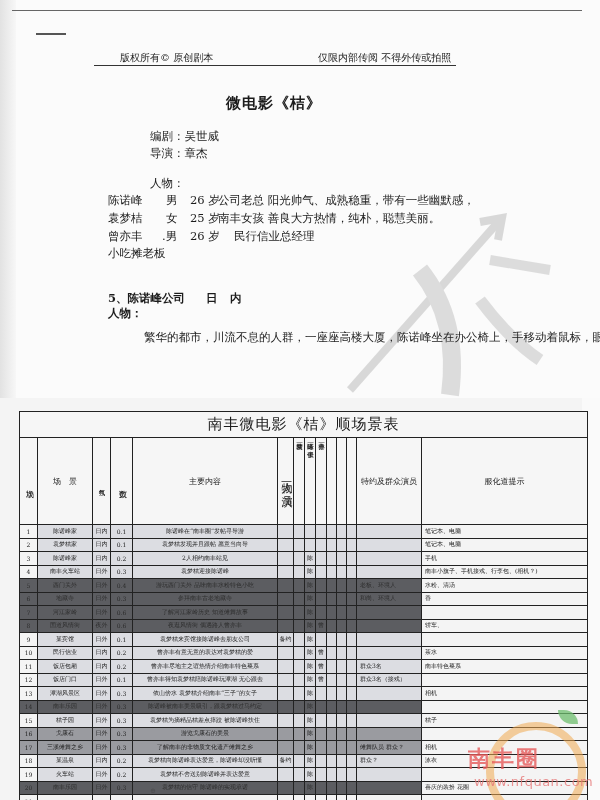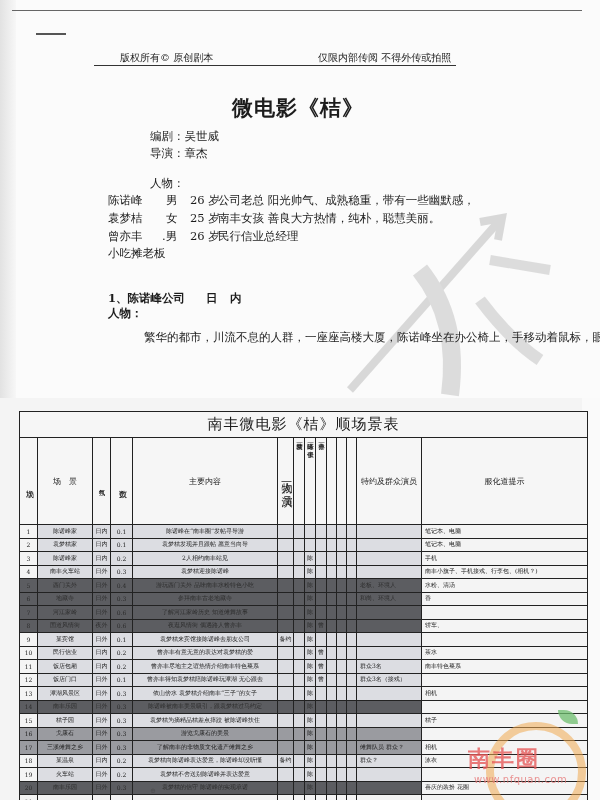--- a/index.html
+++ b/index.html
@@ -9,21 +9,21 @@
   
   .page1 { position:absolute; left:0; top:0; width:600px; height:398px; background:#fbfbfb; overflow:hidden; }
   .page1 .edge-left { position:absolute; left:0; top:0; width:16px; height:398px;
       background:linear-gradient(to right,#e2e2e2,#f7f7f7); }
   .page1 .top-border { position:absolute; left:12px; top:10px; width:570px; height:1px; background:#666; }
   .page1 .dash { position:absolute; left:36px; top:33px; width:30px; height:2px; background:#555; }
   .hdr-left { position:absolute; left:120px; top:51px; font-size:10px; }
   .hdr-right { position:absolute; left:318px; top:51px; font-size:10px; }
   .hdr-rule { position:absolute; left:94px; top:65px; width:362px; height:1px; background:#333; }
   .title { position:absolute; left:0; width:548px; top:94px; text-align:center;
-      font-family:"DejaVu Sans","Liberation Sans",sans-serif; font-weight:bold; font-size:21px; letter-spacing:1px;padding-left:24px; }
+      font-family:"DejaVu Sans","Liberation Sans",sans-serif; font-weight:bold; font-size:15px; letter-spacing:1px; }
   .line { position:absolute; left:108px; font-size:11.5px; white-space:nowrap;margin-left:42px; }
   .cast-row { position:absolute; left:108px; font-size:11.5px; white-space:nowrap; }
   .cast-row span { position:absolute; top:0; }
   .scene-head { position:absolute; left:108px; top:291px; font-size:11.5px; font-weight:bold; }
   .scene-head .tm { position:absolute; left:98px; }
   .scene-head .io { position:absolute; left:122px; }
   .ppl2 { position:absolute; left:108px; top:306px; font-size:11.5px; font-weight:bold; }
   .para { position:absolute; left:108px; font-size:11.5px; white-space:nowrap;margin-left:36px; }
 
   .wm-glyph { position:absolute; left:340px; top:210px; width:220px; height:190px; opacity:0.35; }
@@ -53,21 +53,21 @@
   .footer-note { position:absolute; left:150px; top:389px; font-size:7px; color:#444; opacity:0.6; }
 
   .logo { position:absolute; left:462px; top:318px; width:140px; height:90px; }
   .logo .ring { position:absolute; left:24px; top:6px; width:100px; height:100px; border-radius:50%;
       border:8px solid rgba(240,170,80,0.55); box-sizing:border-box; }
   .logo .leaf { position:absolute; left:96px; top:-6px; width:20px; height:14px;
       background:rgba(110,190,110,0.75); border-radius:0 14px 0 14px; }
   .logo .brand { position:absolute; left:6px; top:28px; font-family:"DejaVu Sans","Liberation Sans",sans-serif;
       font-weight:bold; font-size:22px; color:rgba(230,90,90,0.8); letter-spacing:2px; }
   .logo .url { position:absolute; left:12px; top:58px; font-family:"DejaVu Sans","Liberation Sans",sans-serif;
-      font-size:10px; color:rgba(230,120,120,0.8); letter-spacing:0.5px; }
+      font-size:13px; color:rgba(230,120,120,0.8); letter-spacing:0.5px; }
 </style>
 </head>
 <body>
 
 <div class="page1">
   <div class="edge-left"></div>
   <div class="top-border"></div>
   <div class="dash"></div>
 
   <div class="hdr-left">版权所有© 原创剧本</div>
@@ -98,28 +98,28 @@
   <div class="cast-row" style="top:211px">
     <span style="left:0">袁梦桔</span>
     <span style="left:58px">女</span>
     <span style="left:82px">25 岁</span>
     <span style="left:110px">南丰女孩 善良大方热情，纯朴，聪慧美丽。</span>
   </div>
   <div class="cast-row" style="top:229px">
     <span style="left:0">曾亦丰</span>
     <span style="left:54px">.男</span>
     <span style="left:82px">26 岁</span>
-    <span style="left:110px">民行信业总经理</span>
+    <span style="left:126px">民行信业总经理</span>
   </div>
   <div class="cast-row" style="top:246px">
     <span style="left:0">小吃摊老板</span>
   </div>
 
   <div class="scene-head">
-    <span>1、陈诺峰公司</span>
+    <span>5、陈诺峰公司</span>
     <span class="tm">日</span>
     <span class="io">内</span>
   </div>
   <div class="ppl2">人物：</div>
 
   <div class="para" style="top:330px">繁华的都市，川流不息的人群，一座座高楼大厦，陈诺峰坐在办公椅上，手移动着鼠标，眼</div>
 </div>
 
 <div class="page2">
   <div class="rightgap"></div>

